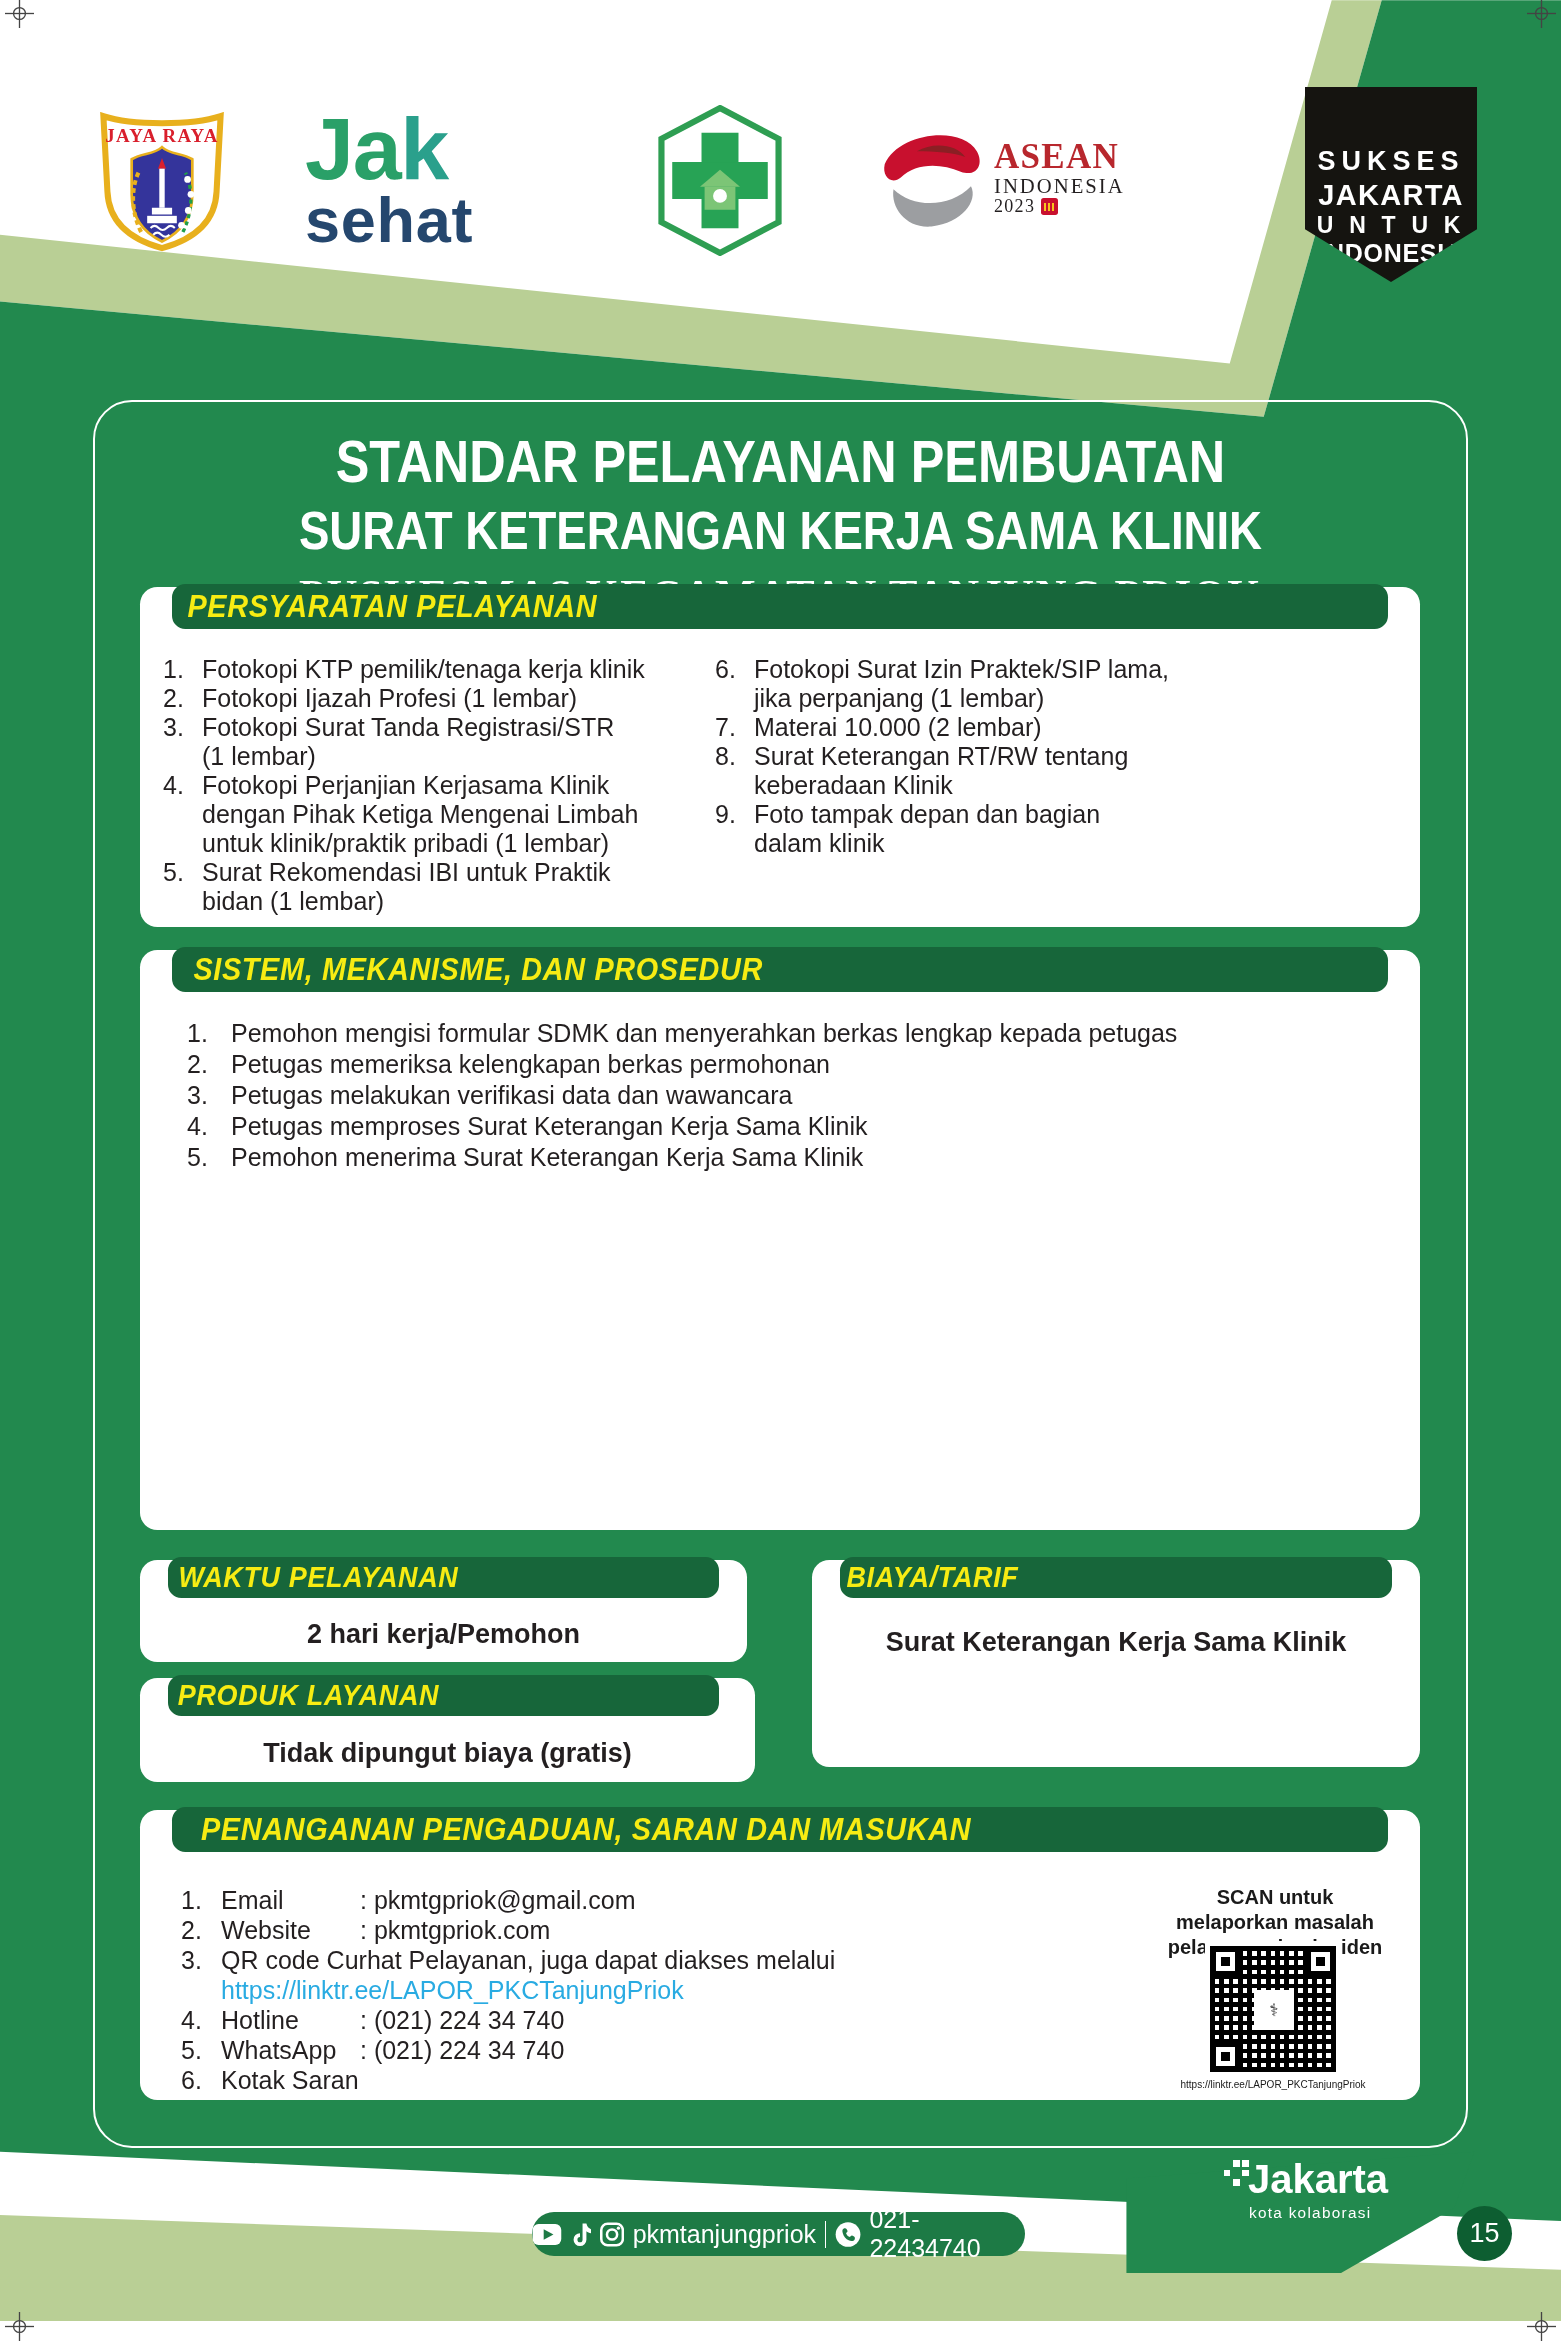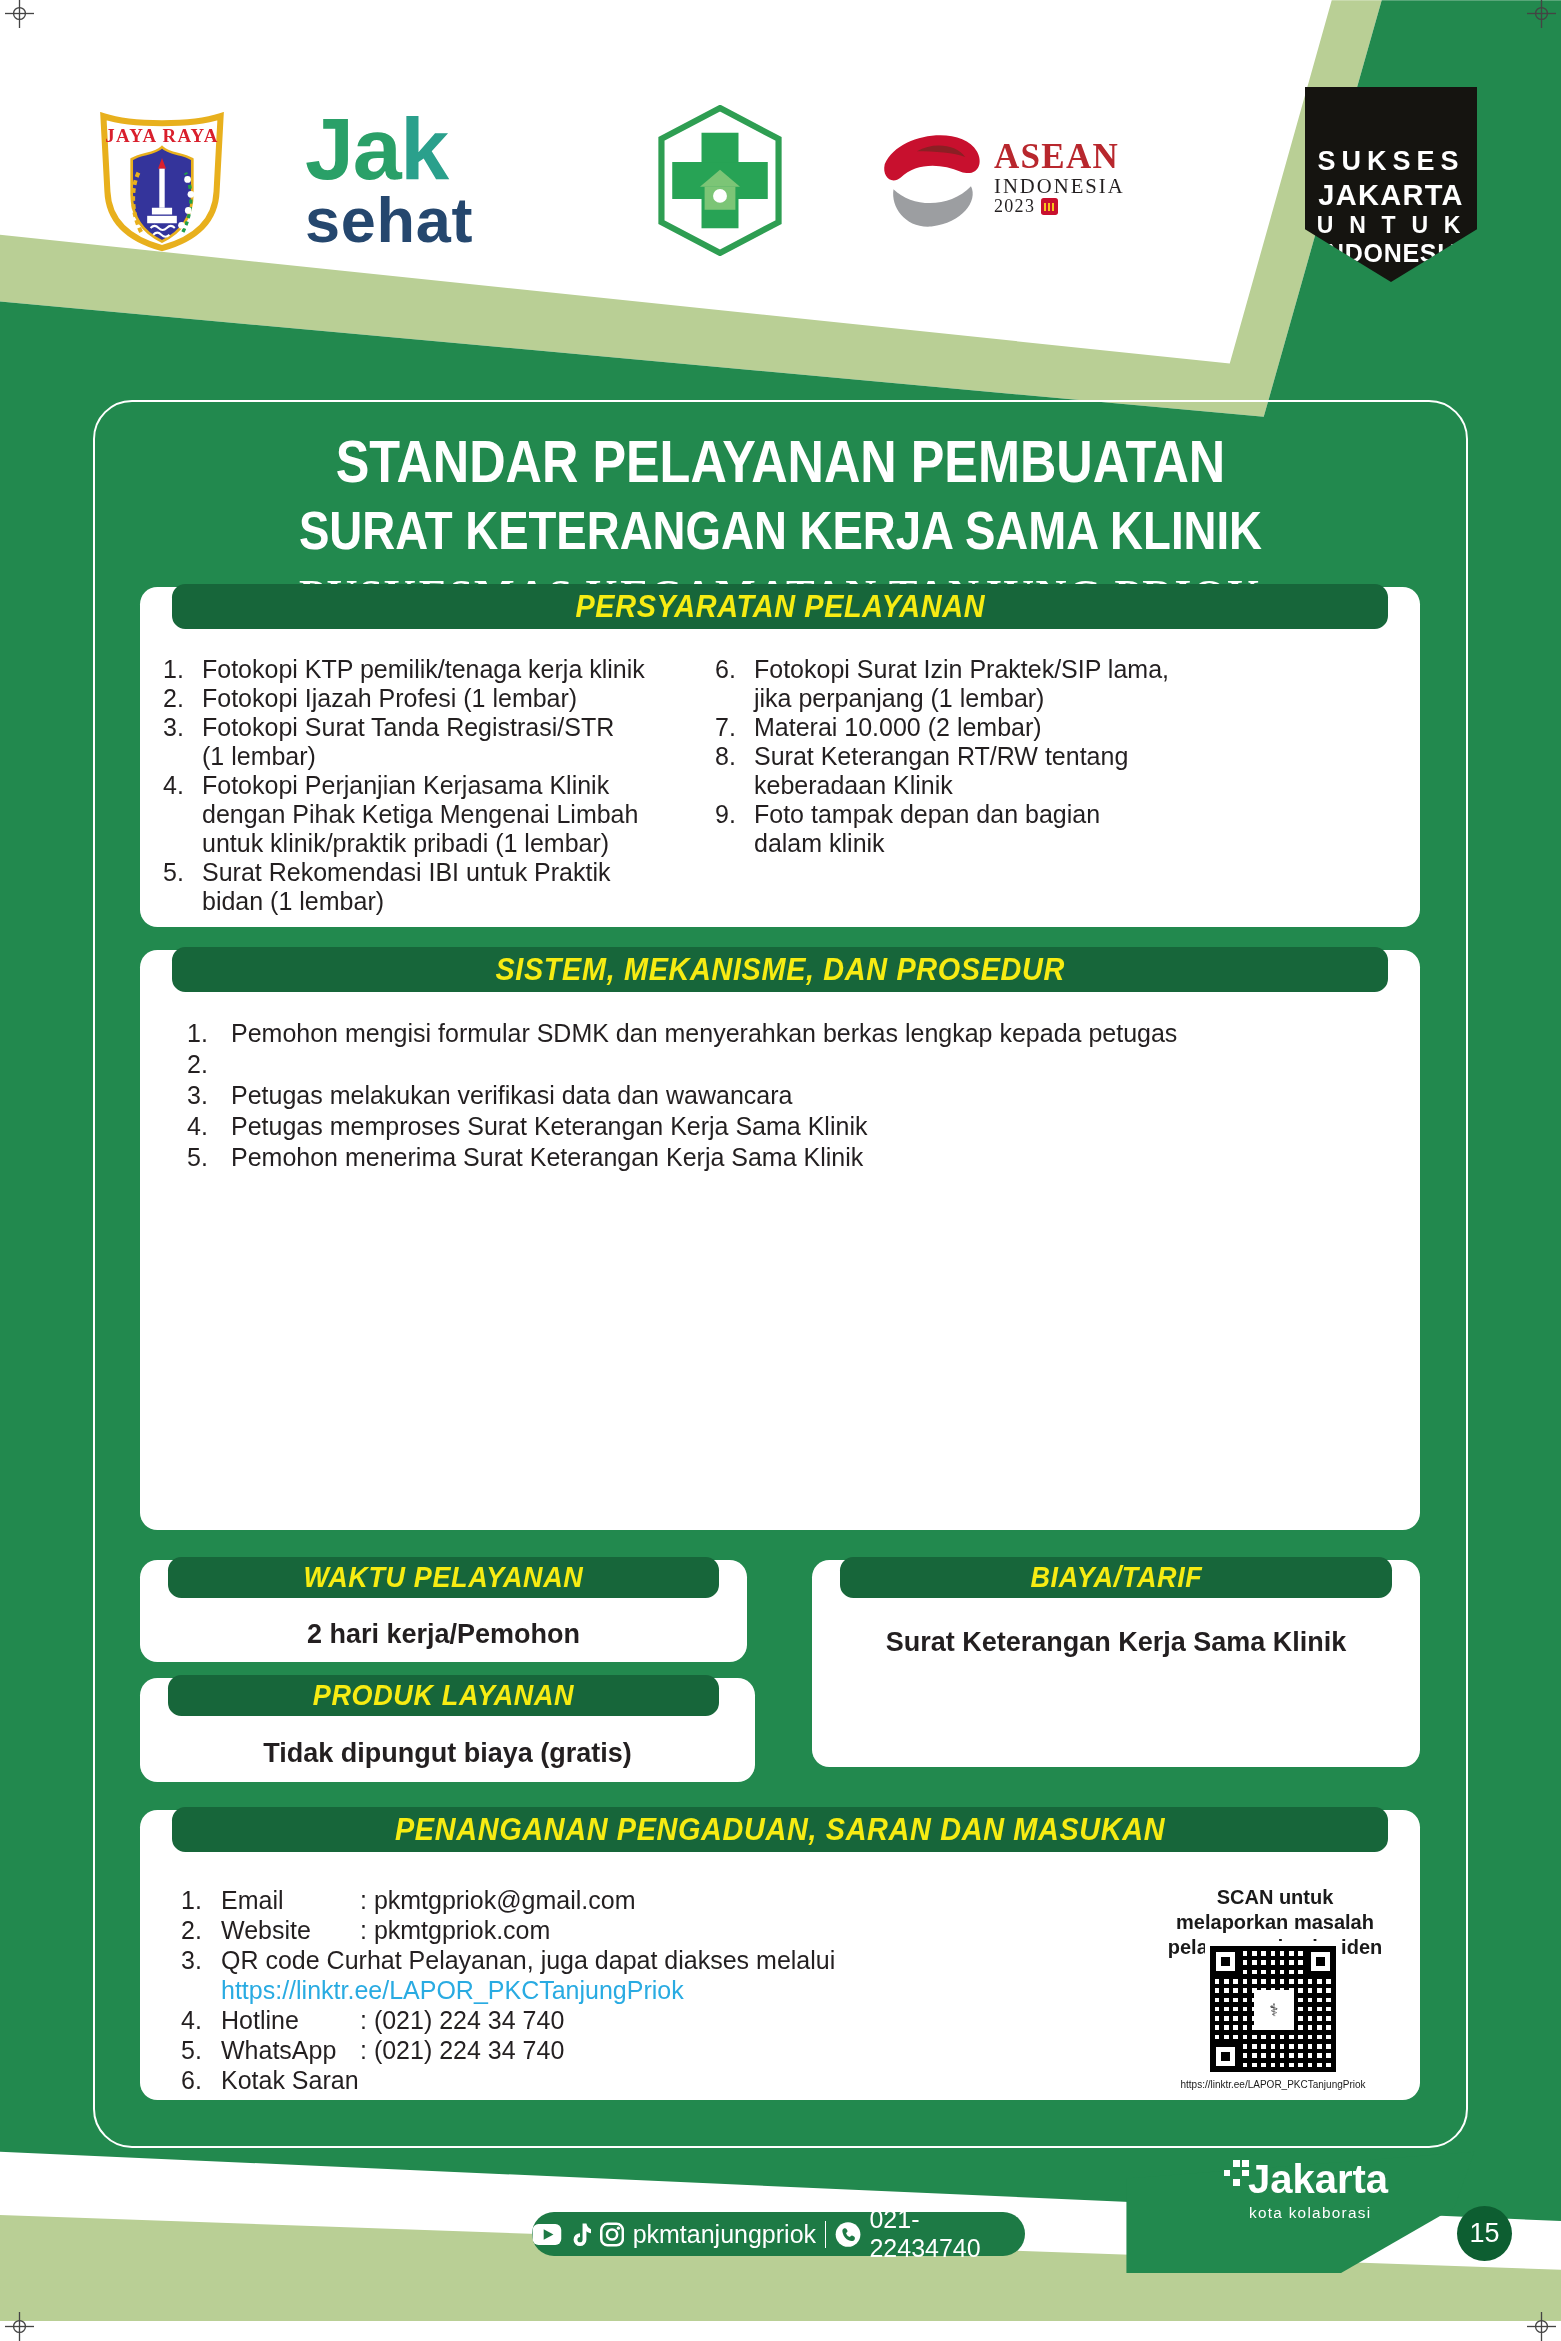--- a/index.html
+++ b/index.html
@@ -32,21 +32,21 @@
   .badge .b3{font-size:23px;letter-spacing:4.7px;}
   .badge .b4{font-size:25px;letter-spacing:0.7px;}
   
   .content-box{left:93px;top:400px;width:1375px;height:1748px;border:2.7px solid #fff;border-radius:39px;z-index:1;}
   .title-wrap{left:93px;top:427px;width:1375px;text-align:center;color:#fff;z-index:2;}
   .t1{font-size:60px;font-weight:bold;letter-spacing:0;transform:scaleX(.84);}
   .t2{font-size:53px;font-weight:bold;margin-top:4px;transform:scaleX(.86);}
   .t3{font-family:"Liberation Serif",serif;font-size:43px;font-weight:bold;letter-spacing:1.3px;margin-top:9.3px;}
   
   .panel{position:absolute;background:#fff;border-radius:17.3px;z-index:2;overflow:visible;}
-  .bar{position:absolute;background:var(--bar_green);border-radius:13.3px;display:flex;align-items:center;justify-content:center;z-index:3;}
+  .bar{position:absolute;background:var(--bar_green);border-radius:13.3px;display:flex;align-items:center;z-index:3;}
   .bar span{color:var(--yellow);font-weight:bold;font-style:italic;font-size:31px;letter-spacing:0.7px;transform:scaleX(.93);white-space:nowrap;}
   .row{display:flex;font-size:25px;line-height:29px;color:var(--ink);}
   .num{width:39px;flex:none;}
   .prow{display:flex;font-size:25px;line-height:31px;color:var(--ink);}
   .prow .num{width:44px;}
   .crow{display:flex;font-size:25px;line-height:30px;color:var(--ink);}
   .crow .num{width:40px;flex:none;}
   .clabel{width:139px;flex:none;}
   .clabel-wide{flex:1;}
   .cval{flex:1;}
@@ -236,20 +236,21 @@
   <div class="bar" style="left:32px;top:-2.7px;width:1216px;height:45px;">
     <span>SISTEM, MEKANISME, DAN PROSEDUR</span>
   </div>
   <div style="position:absolute;left:47px;top:68px;width:1200px;">
     <div class="prow">
         <span class="num">1.</span>
         <span>Pemohon mengisi formular SDMK dan menyerahkan berkas lengkap kepada petugas</span>
       </div>
     <div class="prow">
         <span class="num">2.</span>
+        <span>Petugas memeriksa kelengkapan berkas permohonan</span>
       </div>
     <div class="prow">
         <span class="num">3.</span>
         <span>Petugas melakukan verifikasi data dan wawancara</span>
       </div>
     <div class="prow">
         <span class="num">4.</span>
         <span>Petugas memproses Surat Keterangan Kerja Sama Klinik</span>
       </div>
     <div class="prow">

